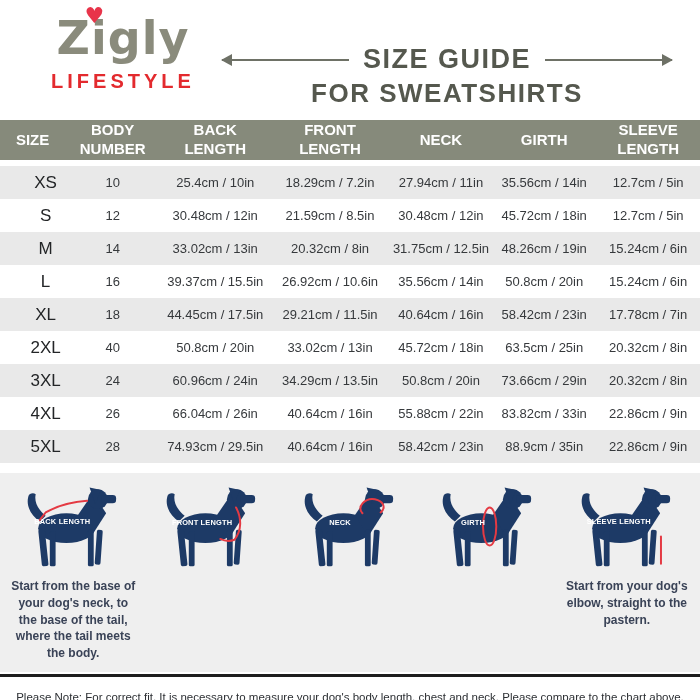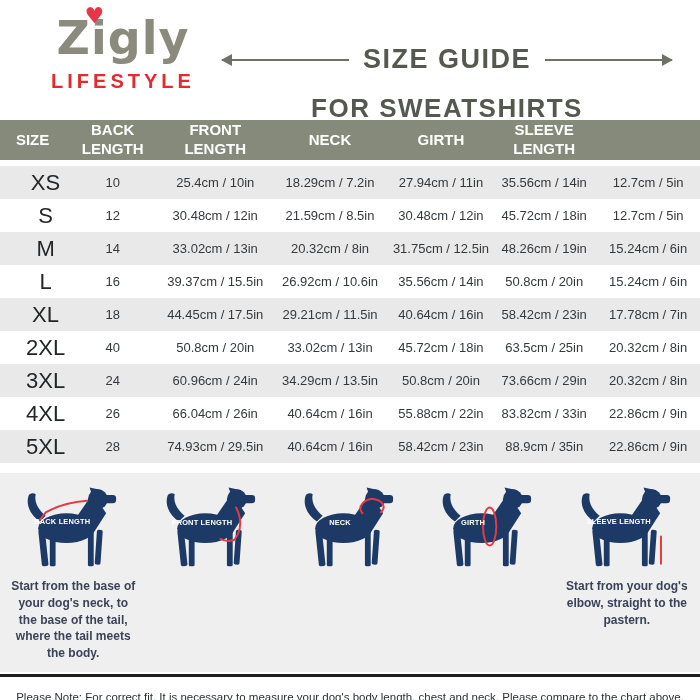--- a/index.html
+++ b/index.html
@@ -15,31 +15,31 @@
   .logo-tag { font-weight:bold; font-size:20px; letter-spacing:4px; color:#e32a2e; margin-top:8px; }
 
   .titleblock { position:absolute; left:222px; right:28px; top:44px; }
   .title-row { display:flex; align-items:center; gap:14px; }
   .aline { flex:1; height:2px; background:#6e7166; position:relative; }
   .aline.left::before { content:""; position:absolute; left:-1px; top:-5px;
       border-right:11px solid #6e7166; border-top:6px solid transparent; border-bottom:6px solid transparent; }
   .aline.right::after { content:""; position:absolute; right:-1px; top:-5px;
       border-left:11px solid #6e7166; border-top:6px solid transparent; border-bottom:6px solid transparent; }
   .title-main { font-size:27px; font-weight:600; color:#55584e; letter-spacing:1.5px; white-space:nowrap; }
-  .title-sub  { text-align:center; font-size:26px; font-weight:600; color:#55584e; letter-spacing:1.5px; margin-top:18px; }
+  .title-sub  { text-align:center; font-size:26px; font-weight:600; color:#55584e; letter-spacing:1.5px; margin-top:3px; }
 
   
   .grid7 { display:grid; grid-template-columns:9.3% 13.6% 15.7% 17.1% 14.6% 14.9% 14.8%; }
   .thead { background:#868a7b; height:40px; align-items:center; }
   .thead .th { text-align:center; color:#fff; font-size:15px; font-weight:600; line-height:1.25; padding:0 6px; }
   .tbody { margin-top:6px; }
   .trow { height:33px; align-items:center; }
   .trow:nth-child(odd) { background:#e9e9e9; }
   .trow .td { text-align:center; font-size:13px; color:#36393c; }
-  .trow .td.size { font-size:22px; color:#232527;padding-left:26px; }
+  .trow .td.size { font-size:17px; color:#232527;padding-left:26px; }
 
   
   .guide { background:#efefef; margin-top:10px; padding:12px 4px 10px; display:flex; }
   .figure { flex:1; display:flex; flex-direction:column; align-items:center; }
   .figure svg { width:116px; height:88px; }
   .doglabel { font-family:"Liberation Sans", sans-serif; font-weight:bold; fill:#ffffff; font-size:9px; letter-spacing:0.2px; }
   .mark { stroke:#e43a43; stroke-width:2.4; fill:none; stroke-linecap:round; }
   .caption { font-size:12px; font-weight:bold; color:#3a4357; text-align:center; line-height:1.4;
              margin:5px 4px 0; max-width:134px; }
 
@@ -82,20 +82,21 @@
       <div class="title-main">SIZE GUIDE</div>
       <div class="aline right"></div>
     </div>
     <div class="title-sub">FOR SWEATSHIRTS</div>
   </div>
 </div>
 
 <div>
   <div class="grid7 thead">
     <div class="th">SIZE</div>
+    <div class="th">BODY NUMBER</div>
     <div class="th">BACK LENGTH</div>
     <div class="th">FRONT LENGTH</div>
     <div class="th">NECK</div>
     <div class="th">GIRTH</div>
     <div class="th">SLEEVE LENGTH</div>
   </div>
 
   <div class="tbody">
     <div class="grid7 trow">
       <div class="td size">XS</div>

